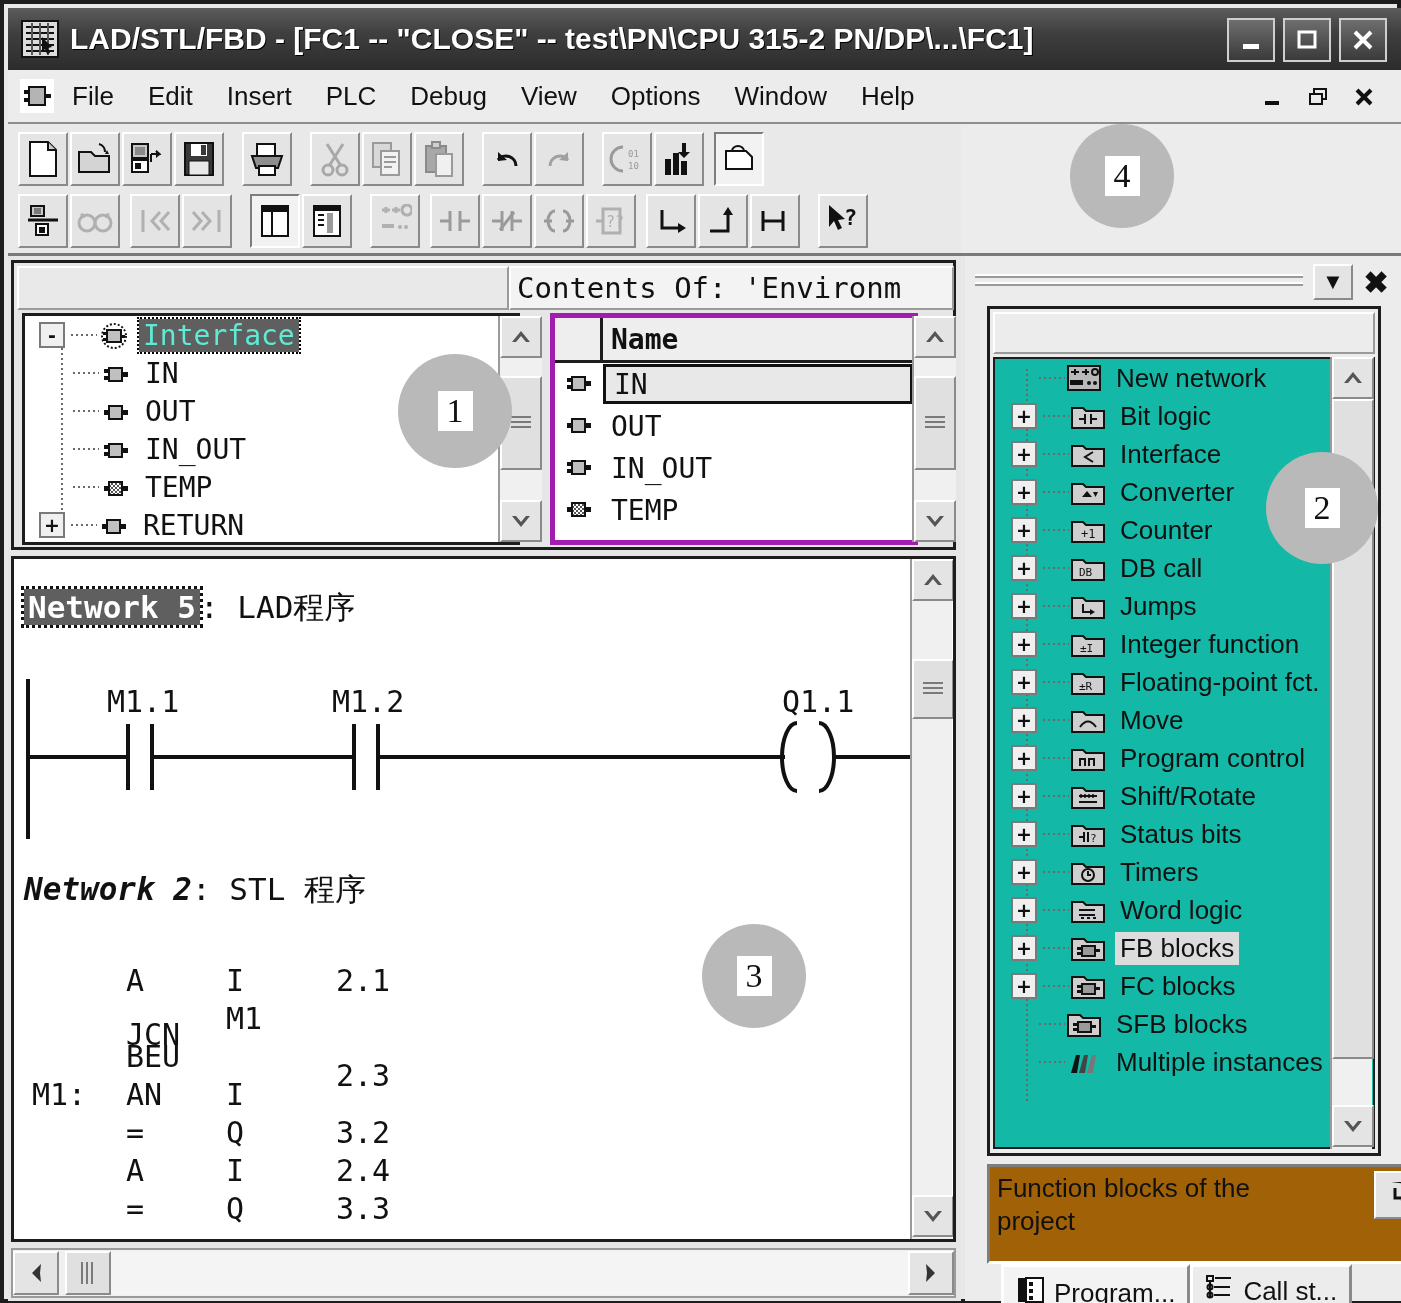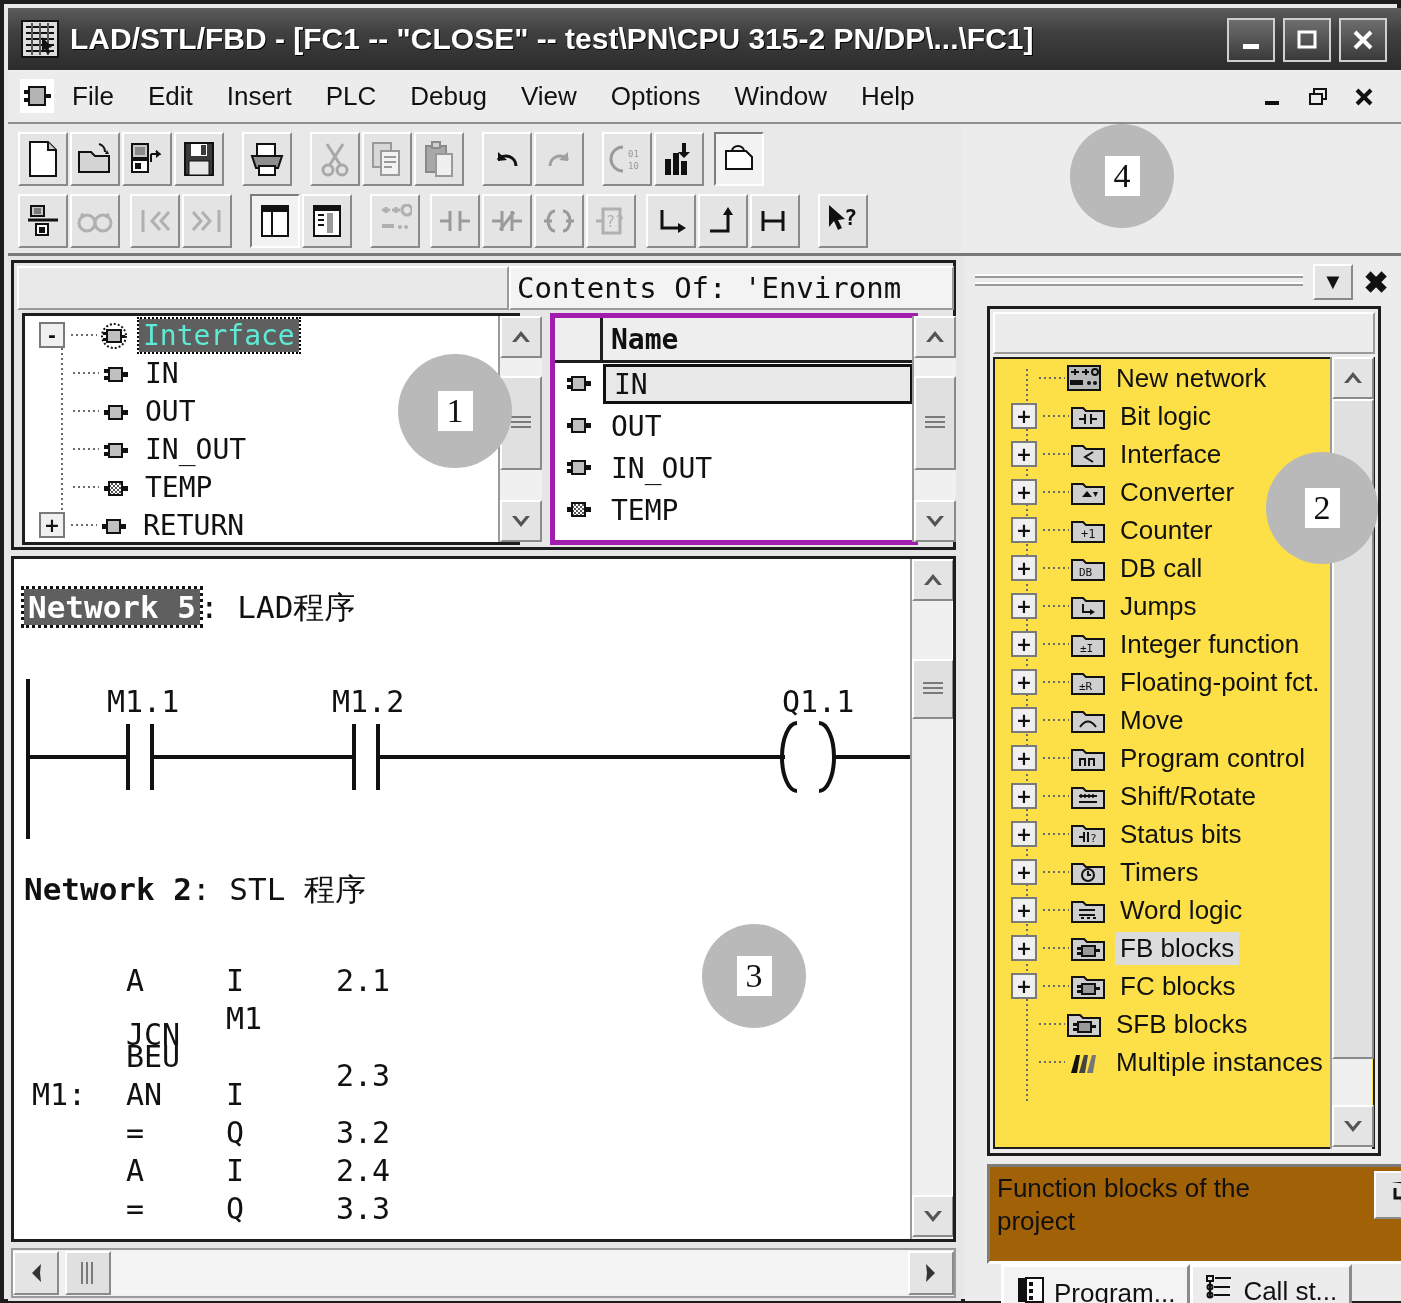--- a/index.html
+++ b/index.html
@@ -206,21 +206,21 @@
     border:3px solid #1d1d1d;background:#ffffff;box-sizing:border-box;overflow:hidden;
   }
   .netlabel{
     position:absolute;font-family:"DejaVu Sans Mono",monospace;
     font-size:31px;color:#111;white-space:nowrap;
   }
   .netnum-sel{
     background:#5f5f5f;color:#ffffff;font-weight:bold;padding:0 4px;
     outline:3px dotted #111;
   }
-  .netnum{font-weight:bold;}
+  .netnum{font-weight:bold;font-style:italic;}
   .stl{
     position:absolute;font-family:"DejaVu Sans Mono",monospace;
     font-size:30px;color:#111;white-space:pre;
   }
   .lad-lbl{
     position:absolute;font-family:"DejaVu Sans Mono",monospace;
     font-size:30px;color:#111;white-space:nowrap;
   }
   .ln{position:absolute;background:#111;}
 
@@ -276,21 +276,21 @@
     position:absolute;left:22px;top:50px;width:394px;height:850px;
     border:3px solid #1d1d1d;background:#ececec;box-sizing:border-box;
   }
   .pe-top{
     position:absolute;left:3px;top:3px;width:382px;height:42px;
     background:#ececec;border-top:2px solid #ffffff;border-left:2px solid #ffffff;
     border-right:2px solid #9a9a9a;border-bottom:2px solid #9a9a9a;box-sizing:border-box;
   }
   .pe-list{
     position:absolute;left:3px;top:48px;width:382px;height:792px;
-    background:#fde047;border:2px solid #1d1d1d;box-sizing:border-box;overflow:hidden;
+    background:#14b8a6;border:2px solid #1d1d1d;box-sizing:border-box;overflow:hidden;
   }
   .pe-row{
     display:flex;align-items:center;height:38px;padding-left:16px;
     font-size:26px;color:#111;white-space:nowrap;position:relative;
   }
   .pe-row .pe-lbl{padding:1px 5px;}
   .pe-row.sel .pe-lbl{background:#dcdcdc;}
   .pe-vline{
     position:absolute;left:31px;top:0;width:2px;height:100%;
     background:repeating-linear-gradient(to bottom,#6a6a6a 0 2px,transparent 2px 5px);

